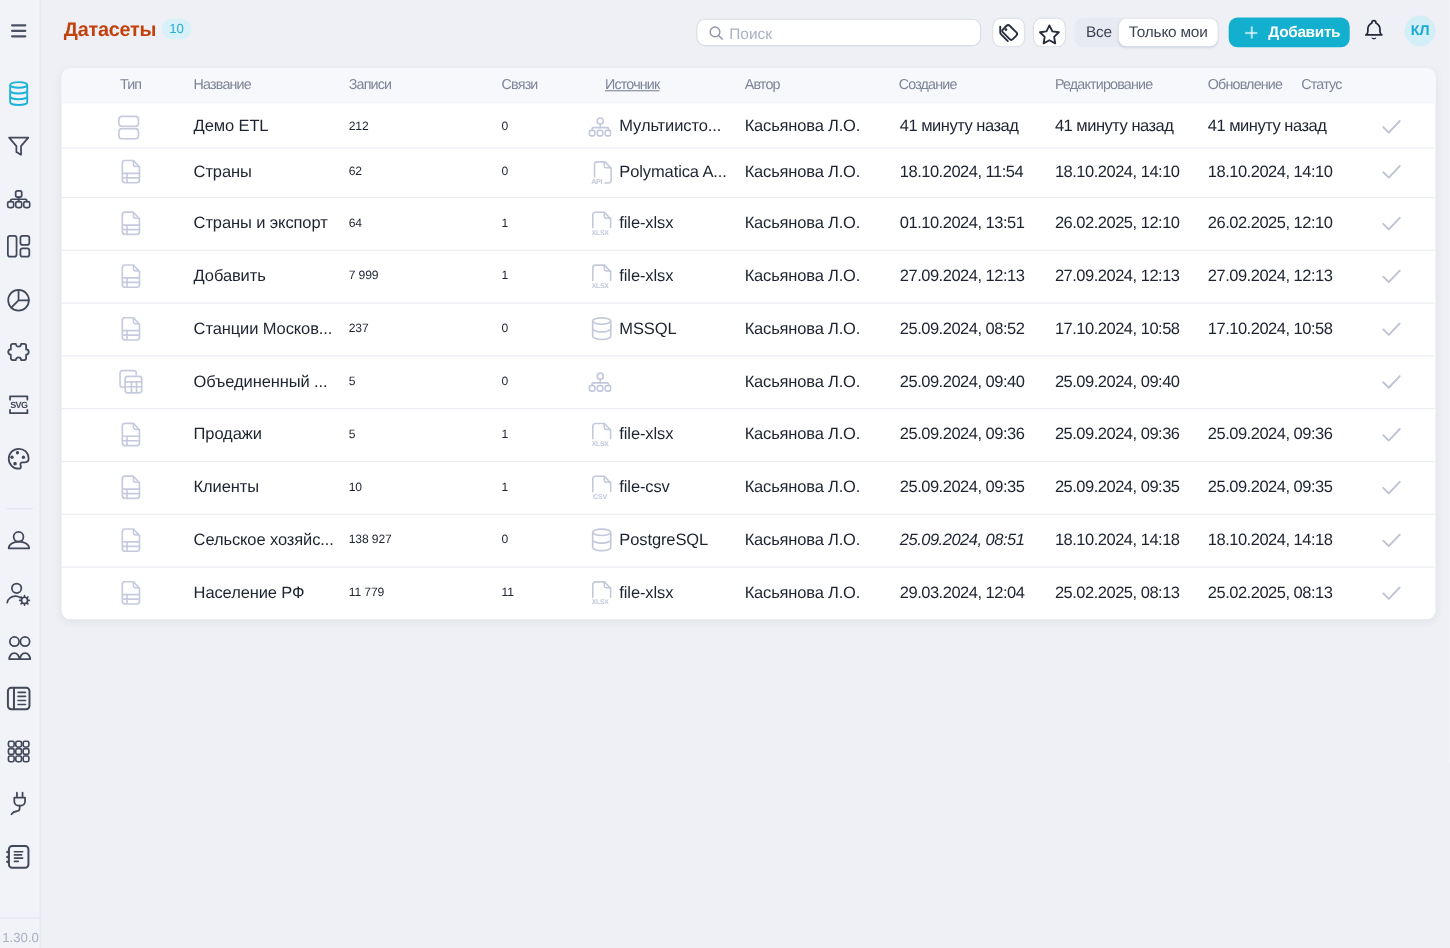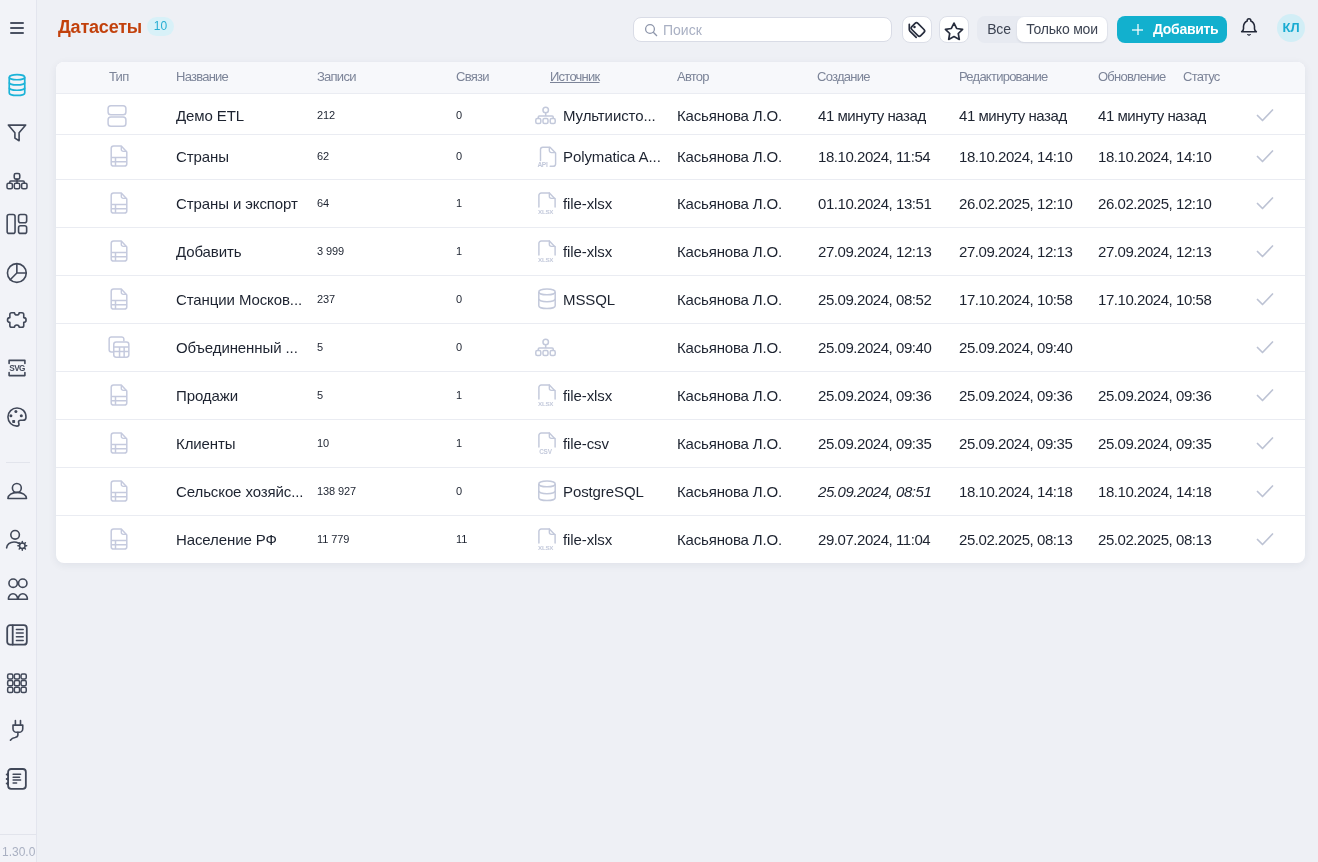--- a/index.html
+++ b/index.html
@@ -341,21 +341,21 @@
       <div class="row" style="top:165.5px;height:48px;">
   <div style="position:absolute;inset:0;transform:translateY(0px);">
   <span class="cicon" style="left:50.7px;">
             <svg width="24" height="24" viewBox="0 0 24 24" fill="none" stroke="#c5cade" stroke-width="1.5" stroke-linejoin="round">
               <path d="M4.2 4.3 a2.4 2.4 0 0 1 2.4-2.4 h7.7 l5.5 6 v11.8 a2.4 2.4 0 0 1-2.4 2.4 H6.6 a2.4 2.4 0 0 1-2.4-2.4 z"></path>
               <path d="M14.3 2 v3.4 a2 2 0 0 0 2 2 h3.4" stroke-width="1.4"></path>
               <path d="M4.2 13.6 h15.6 M4.2 17.7 h15.6 M8.5 13.6 v8.4" stroke-width="1.5"></path>
             </svg>
           </span>
   <span class="cell" style="left:120px;">Добавить</span>
-  <span class="cell num" style="left:261px;">3 999</span>
+  <span class="cell num" style="left:261px;">7 999</span>
   <span class="cell num" style="left:400px;">1</span>
   <span class="cicon" style="left:480px;">
             <svg width="22" height="25" viewBox="0 0 22 25" fill="none" stroke="#c3c9db" stroke-width="1.45" stroke-linejoin="round" stroke-linecap="round">
               <path d="M2.9 16.4 V4.8 a2.3 2.3 0 0 1 2.3-2.3 h8.2 l5.7 5.9 V16.4"></path>
               <path d="M13.3 2.5 v3.3 a2.1 2.1 0 0 0 2.1 2.1 h3.6" stroke-width="1.35"></path>
               <text x="2" y="23" font-size="6.2" font-weight="bold" fill="#c3c9db" stroke="none" letter-spacing="-0.25" font-family="Liberation Sans">XLSX</text>
             </svg>
           </span>
   <span class="cell" style="left:507px;">file-xlsx</span>
   <span class="cell auth" style="left:621px;">Касьянова Л.О.</span>
@@ -542,21 +542,21 @@
   <span class="cell num" style="left:400px;">11</span>
   <span class="cicon" style="left:480px;">
             <svg width="22" height="25" viewBox="0 0 22 25" fill="none" stroke="#c3c9db" stroke-width="1.45" stroke-linejoin="round" stroke-linecap="round">
               <path d="M2.9 16.4 V4.8 a2.3 2.3 0 0 1 2.3-2.3 h8.2 l5.7 5.9 V16.4"></path>
               <path d="M13.3 2.5 v3.3 a2.1 2.1 0 0 0 2.1 2.1 h3.6" stroke-width="1.35"></path>
               <text x="2" y="23" font-size="6.2" font-weight="bold" fill="#c3c9db" stroke="none" letter-spacing="-0.25" font-family="Liberation Sans">XLSX</text>
             </svg>
           </span>
   <span class="cell" style="left:507px;">file-xlsx</span>
   <span class="cell auth" style="left:621px;">Касьянова Л.О.</span>
-  <span class="cell date" style="left:762px;">29.07.2024, 11:04</span>
+  <span class="cell date" style="left:762px;">29.03.2024, 12:04</span>
   <span class="cell date" style="left:903px;">25.02.2025, 08:13</span>
   <span class="cell date" style="left:1042px;">25.02.2025, 08:13</span>
   <span class="check">
             <svg width="22" height="22" viewBox="0 0 22 22" fill="none" stroke="#bdc3d4" stroke-width="1.7" stroke-linecap="round" stroke-linejoin="round">
               <path d="M3.5 11.5 l5 5 L18.5 6"></path>
             </svg>
           </span>
   </div>
   </div>
     </div>

